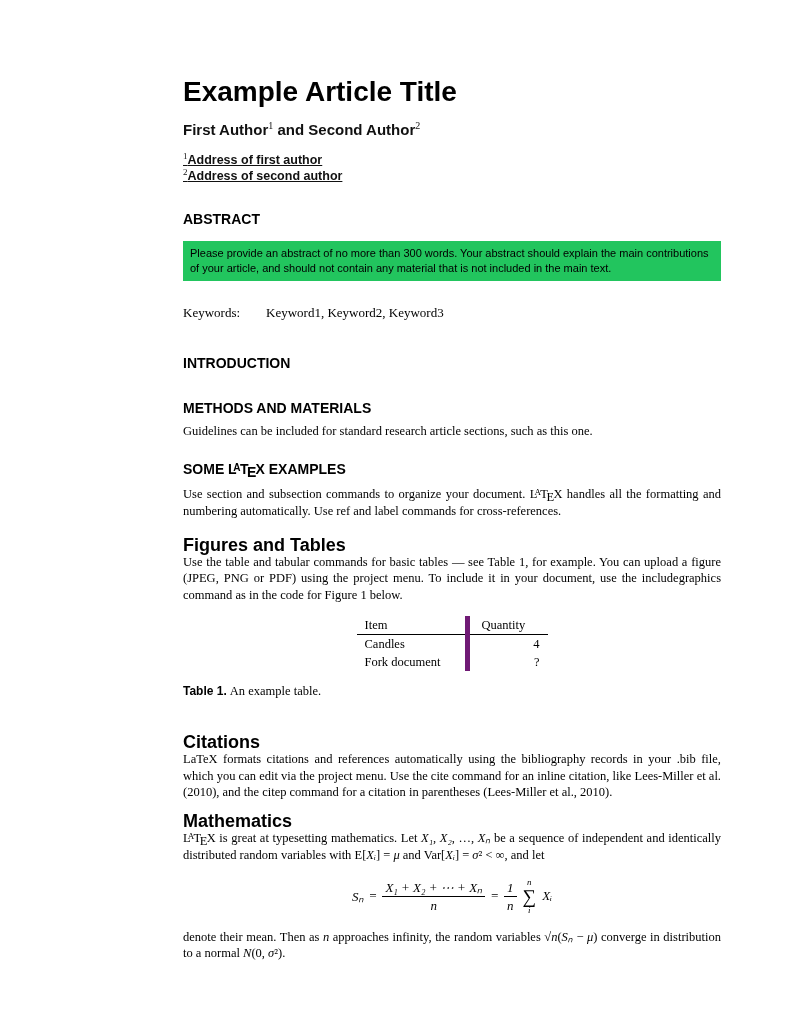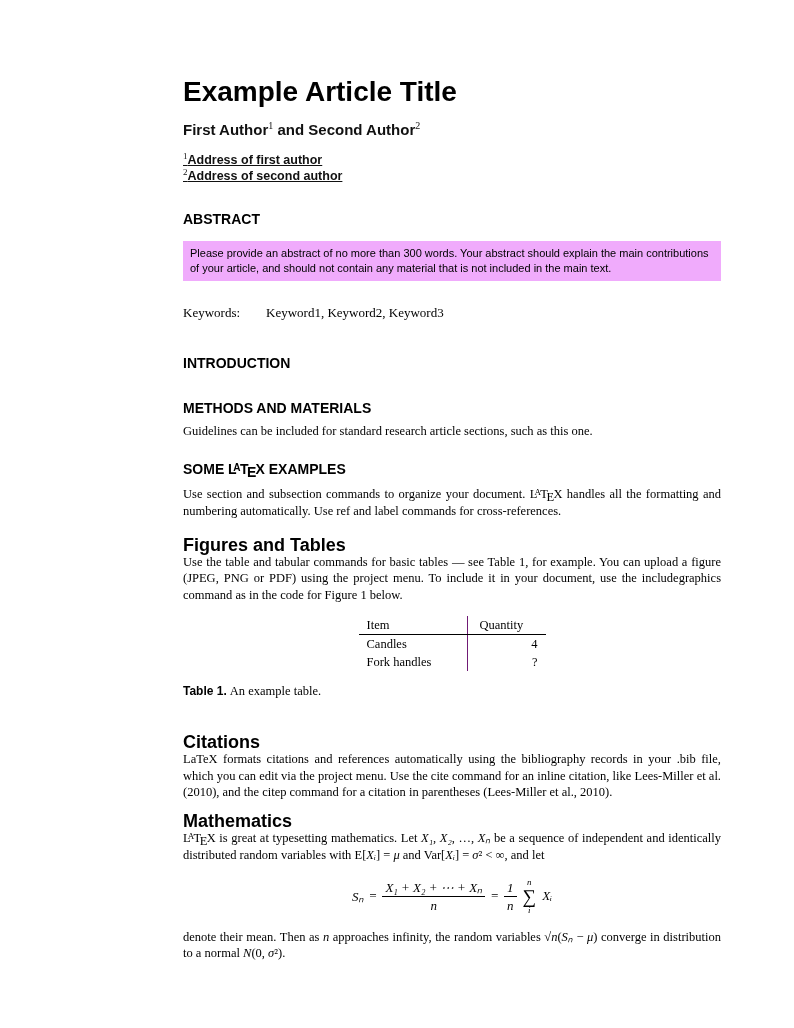--- a/index.html
+++ b/index.html
@@ -88,21 +88,21 @@
     display:flex;justify-content:center;
   }
   table.example-table{
     border-collapse:collapse;
     font-family:"Liberation Serif",serif;
     font-size:12.5px;color:#000;
   }
   .example-table th,.example-table td{
     font-weight:normal;padding:1.5px 8px;
   }
-  .example-table .col-item{width:92px;text-align:left;border-right:1px solid #701a75;}
+  .example-table .col-item{width:92px;text-align:left;border-right:5px solid #701a75;}
   .example-table .col-qty{width:58px;text-align:right;}
   .example-table thead th{border-bottom:1px solid #000;}
   .example-table thead .col-qty{text-align:left;padding-left:12px;}
   .table-caption{
     margin-top:13px;
     text-align:left;
     font-size:12px;color:#000;
   }
   .table-caption .cap-label{
     font-family:"Liberation Sans",sans-serif;font-weight:bold;
@@ -136,21 +136,21 @@
 
     <div class="authors"><span>First Author</span><sup>1</sup><span> and </span><span>Second Author</span><sup>2</sup></div>
 
     <div class="addresses">
       <div class="address"><sup>1</sup><span>Address of first author</span></div>
       <div class="address"><sup>2</sup><span>Address of second author</span></div>
     </div>
 
     <h2 class="section-heading" style="margin-top:27px;">ABSTRACT</h2>
 
-    <div class="abstract-box" style="background: #f0abfc;">Please provide an abstract of no more than 300 words. Your abstract should explain the main contributions of your article, and should not contain any material that is not included in the main text.</div>
+    <div class="abstract-box" style="background: #22c55e;">Please provide an abstract of no more than 300 words. Your abstract should explain the main contributions of your article, and should not contain any material that is not included in the main text.</div>
 
     <div class="keywords"><span class="kw-label">Keywords:</span><span>Keyword1, Keyword2, Keyword3</span></div>
 
     <h2 class="section-heading" style="margin-top:34px;">INTRODUCTION</h2>
 
     <h2 class="section-heading" style="margin-top:29px;">METHODS AND MATERIALS</h2>
     <p class="body-text" style="margin-top:7px;">Guidelines can be included for standard research article sections, such as this one.</p>
 
     <h2 class="section-heading" style="margin-top:21px;">SOME L<span class="lx-a">A</span>T<span class="lx-e">E</span>X EXAMPLES</h2>
     <p class="body-text" style="margin-top:7px;">Use section and subsection commands to organize your document. L<span class="lx-a">A</span>T<span class="lx-e">E</span>X handles all the formatting and numbering automatically. Use ref and label commands for cross-references.</p>
@@ -165,21 +165,21 @@
             <th class="col-item">Item</th>
             <th class="col-qty">Quantity</th>
           </tr>
         </thead>
         <tbody>
           <tr>
             <td class="col-item">Candles</td>
             <td class="col-qty">4</td>
           </tr>
           <tr>
-            <td class="col-item">Fork handles</td>
+            <td class="col-item">Fork document</td>
             <td class="col-qty">?</td>
           </tr>
         </tbody>
       </table>
     </div>
 
     <div class="table-caption"><span class="cap-label">Table 1.</span> <span class="cap-text">An example table.</span></div>
 
     <h3 class="sub-heading" style="margin-top:36px;">Citations</h3>
     <p class="body-text" style="margin-top:1px;">LaTeX formats citations and references automatically using the bibliography records in your .bib file, which you can edit via the project menu. Use the cite command for an inline citation, like Lees-Miller et al. (2010), and the citep command for a citation in parentheses (Lees-Miller et al., 2010).</p>

